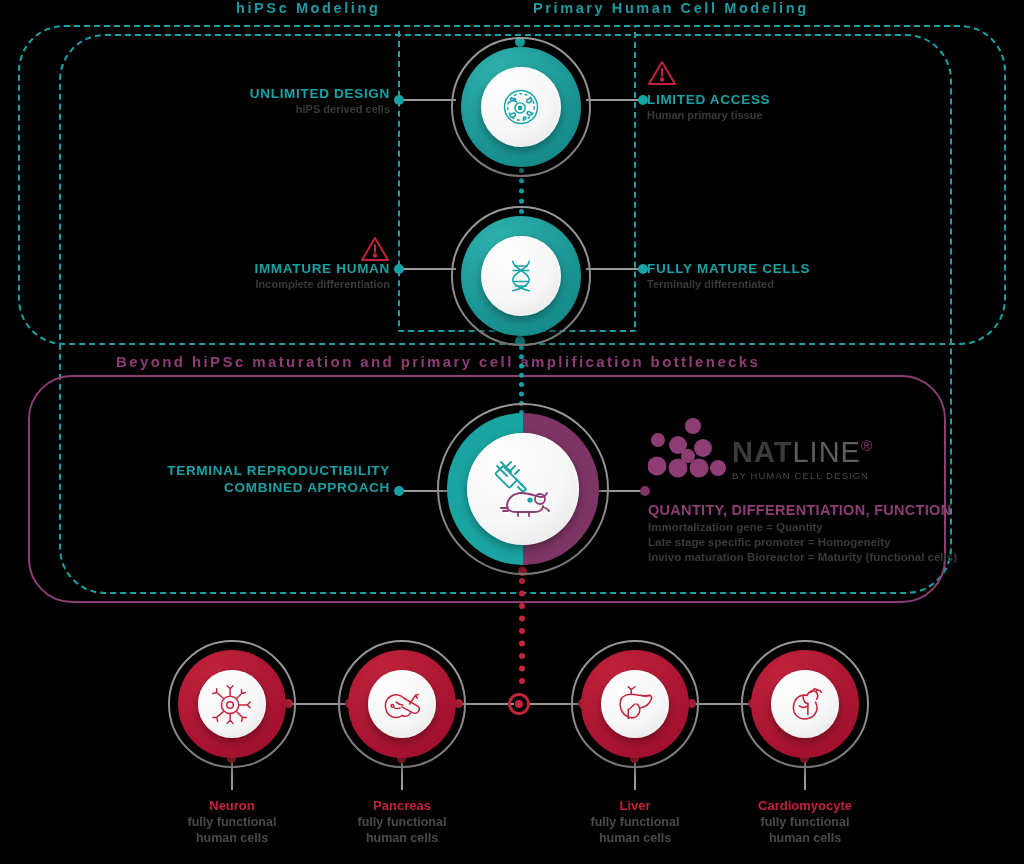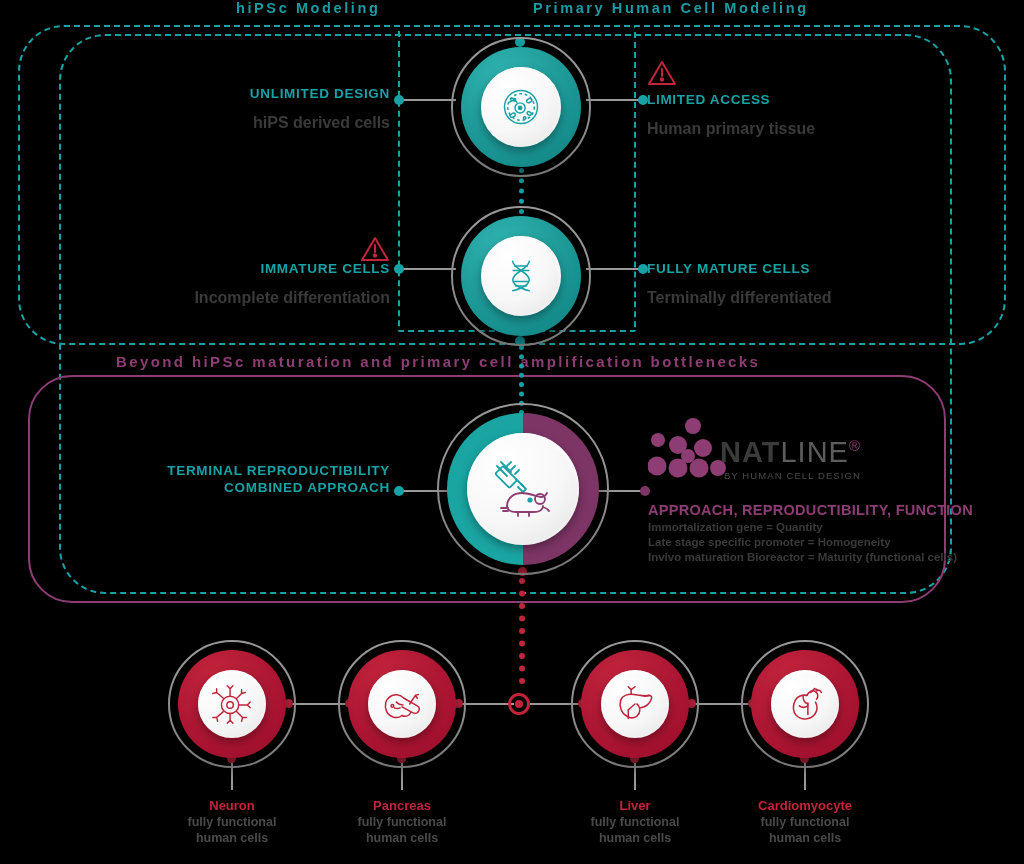--- a/index.html
+++ b/index.html
@@ -94,32 +94,32 @@
     position: absolute; width: 0; border-left: 6px dotted #c2243c;
   }
 
   
   .label { position: absolute; }
   .lbl-title {
     font-size: 13.5px; font-weight: 700; letter-spacing: .7px;
     color: #17a2a6; white-space: nowrap;
   }
   .lbl-sub {
-    font-size: 16px; font-weight: 700; color: #3a3a3a;
-    white-space: nowrap; margin-top: 13px;
+    font-size: 11px; font-weight: 700; color: #3a3a3a;
+    white-space: nowrap; margin-top: 2px;
   }
   .ta-right { text-align: right; }
   .ta-left { text-align: left; }
 
   .warn { position: absolute; width: 30px; height: 27px; }
 
   
   #natline { position: absolute; left: 648px; top: 418px; width: 350px; }
   #natline-logo { position: absolute; left: 0; top: 0; width: 84px; height: 74px; }
-  #natline-word { position: absolute; left: 72px; top: 20px; text-align: right; }
+  #natline-word { position: absolute; left: 84px; top: 20px; }
   .nl-name {
     font-size: 29px; letter-spacing: 1px; color: #3b3b3b;
     font-family: "Liberation Sans", sans-serif; line-height: 1;
   }
   .nl-name b { font-weight: 700; }
   .nl-name span.light { font-weight: 400; color: #5d5d5d; }
   .nl-reg { font-size: 15px; color: #8d3d74; vertical-align: super; }
   .nl-by {
     font-size: 9.5px; letter-spacing: 1.1px; color: #4a4a4a;
     margin-top: 3px; font-weight: 400;
@@ -265,21 +265,21 @@
   </div>
 
   <div class="warn" style="left:360px; top:235px;">
     <svg width="30" height="27" viewBox="0 0 30 27" fill="none" stroke="#c2243c" stroke-width="2" stroke-linejoin="round" stroke-linecap="round">
       <path d="M15 3L28 25H2L15 3z"></path>
       <path d="M15 10v7"></path>
         <circle cx="15" cy="20.5" r="1.2" fill="#c2243c"></circle>
     </svg>
   </div>
   <div class="label ta-right" style="left:130px; top:261px; width:260px;">
-    <div class="lbl-title">IMMATURE CELLS</div>
+    <div class="lbl-title">IMMATURE HUMAN</div>
     <div class="lbl-sub">Incomplete differentiation</div>
   </div>
 
   <div class="label ta-left" style="left:647px; top:261px; width:300px;">
     <div class="lbl-title">FULLY MATURE CELLS</div>
     <div class="lbl-sub">Terminally differentiated</div>
   </div>
 
   <div class="label ta-right" style="left:120px; top:462px; width:270px;">
     <div class="lbl-title" style="line-height:17px;">TERMINAL REPRODUCTIBILITY</div>
@@ -299,21 +299,21 @@
           <circle cx="51" cy="50" r="9.5"></circle>
           <circle cx="70" cy="50" r="8"></circle>
           <circle cx="40" cy="38" r="7"></circle>
         </g>
       </svg>
     </div>
     <div id="natline-word">
       <div class="nl-name"><b>NAT</b><span class="light">LINE</span><span class="nl-reg">®</span></div>
       <div class="nl-by">BY HUMAN CELL DESIGN</div>
     </div>
-    <div id="natline-head">APPROACH, REPRODUCTIBILITY, FUNCTION</div>
+    <div id="natline-head">QUANTITY, DIFFERENTIATION, FUNCTION</div>
     <div id="natline-list">
       <div>Immortalization gene = Quantity</div>
       <div>Late stage specific promoter = Homogeneity</div>
       <div>Invivo maturation Bioreactor = Maturity (functional cells)</div>
     </div>
   </div>
 
   <div class="conn" style="left:288px; top:703px; width:62px; height:2px;"></div>
   <div class="dot dot-red" style="left:284px; top:699px; width:9px; height:9px;"></div>
   <div class="dot dot-red" style="left:345px; top:699px; width:9px; height:9px;"></div>

